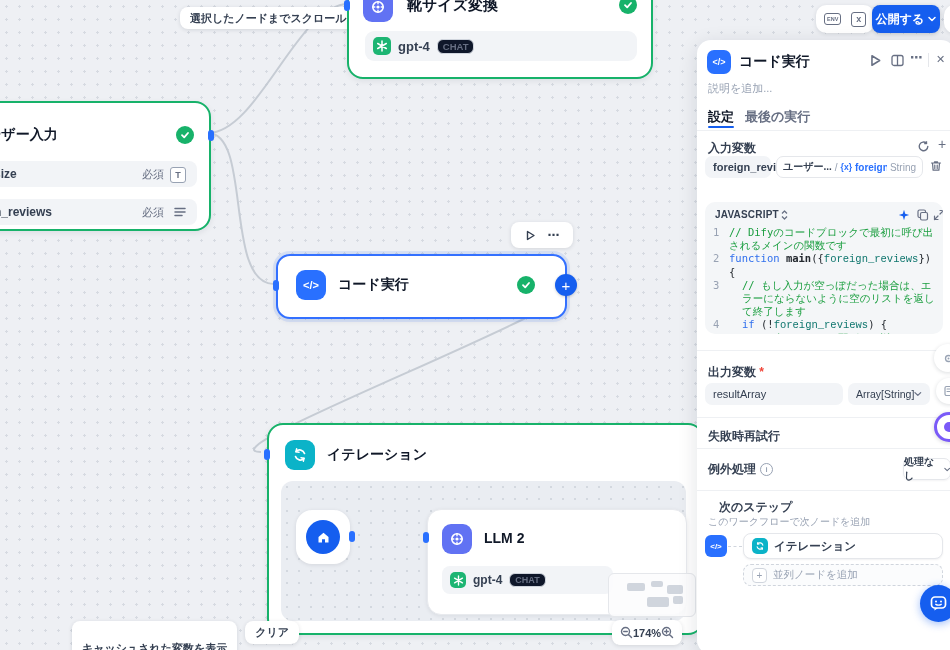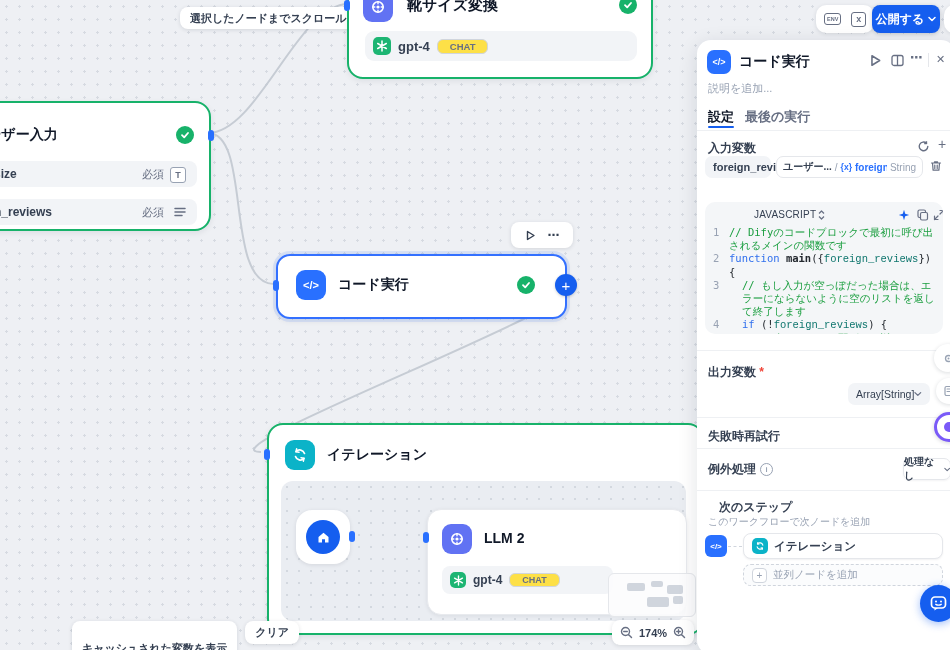--- a/index.html
+++ b/index.html
@@ -14,37 +14,37 @@
     box-shadow:0 2px 6px rgba(16,24,40,.08);}
   .b-green{border:2px solid #17b26a;}
   .b-blue{border:2px solid #3370ff;box-shadow:0 0 0 3px rgba(51,112,255,.12),0 2px 6px rgba(16,24,40,.08);}
   .nicon{position:absolute;width:30px;height:30px;border-radius:9px;display:flex;align-items:center;justify-content:center;color:#fff;font-weight:bold;}
   .ntitle{position:absolute;font-size:14px;font-weight:bold;color:#101828;white-space:nowrap;}
   .check{position:absolute;width:18px;height:18px;border-radius:50%;background:#17b26a;display:flex;align-items:center;justify-content:center;}
   .port{position:absolute;width:6px;height:11px;border-radius:3px;background:#2970ff;}
   .modelbar{position:absolute;background:#f2f4f7;border-radius:9px;display:flex;align-items:center;gap:7px;padding:0 8px;}
   .oai{width:18px;height:18px;border-radius:5px;background:#1db573;display:flex;align-items:center;justify-content:center;flex:none;}
   .mname{font-size:13px;font-weight:600;color:#354052;}
-  .chatbadge{font-size:9.5px;color:#676f83;background:#fde047;border:1px solid #d0d5dd;border-radius:6px;padding:1px 12px;font-weight:600;}
+  .chatbadge{font-size:9.5px;color:#676f83;background:#0f172a;border:1px solid #d0d5dd;border-radius:6px;padding:1px 5px;font-weight:600;}
   .fieldrow{position:absolute;background:#f2f4f7;border-radius:8px;height:26px;display:flex;align-items:center;}
   .fieldname{position:absolute;font-size:12px;font-weight:600;color:#354052;}
   .req{position:absolute;font-size:11px;color:#676f83;}
   .ticon{position:absolute;width:14px;height:14px;border:1.4px solid #98a2b3;border-radius:3px;color:#676f83;font-size:9px;font-weight:bold;display:flex;align-items:center;justify-content:center;background:#fff;}
   .pill{background:#fff;border-radius:8px;box-shadow:0 1px 4px rgba(16,24,40,.12);display:flex;align-items:center;}
   
   .panel{position:absolute;left:697px;top:40px;width:258px;height:614px;background:#fff;
     border-radius:14px;box-shadow:0 4px 20px rgba(16,24,40,.12);}
   .plabel{position:absolute;font-size:12px;font-weight:bold;color:#354052;}
   .pdivider{position:absolute;left:0;width:100%;height:1px;background:#eef0f3;}
   .ghosttxt{position:absolute;font-size:11px;color:#98a2b3;}
   .graybox{position:absolute;background:#f2f4f7;border-radius:7px;display:flex;align-items:center;font-size:11px;color:#354052;padding:0 8px;height:22px;box-sizing:border-box;}
   .hicon{color:#676f83;display:flex;align-items:center;justify-content:center;}
   
   .codeblk{position:absolute;left:8px;top:162px;width:238px;height:132px;background:#f4f6f8;border-radius:10px;overflow:hidden;}
-  .codehead{position:absolute;left:10px;top:7px;font-size:10px;font-weight:normal;color:#354052;letter-spacing:.2px;display:flex;align-items:center;gap:2px;margin-left:39px;}
+  .codehead{position:absolute;left:10px;top:7px;font-size:10px;font-weight:bold;color:#354052;letter-spacing:.2px;display:flex;align-items:center;gap:2px;}
   .codelines{position:absolute;left:8px;top:24px;right:3px;font-family:"DejaVu Sans Mono",monospace;font-size:10.5px;line-height:13px;}
   .code-line{display:flex;}
   .ln{flex:none;width:16px;color:#98a2b3;}
   .lc{white-space:pre-wrap;word-break:break-all;color:#24292f;}
   .ind1{padding-left:13px;} .ind2{padding-left:26px;}
   .tok-cm{color:#1a9e3f;} .tok-kw{color:#2f6fed;} .tok-vr{color:#0f766e;font-family:Liberation Mono, monospace;} .tok-fn{color:#24292f;font-weight:600;} .tok-pl{color:#24292f;}
   .toolbar-group{position:absolute;top:5px;height:28px;background:#fff;border-radius:10px;box-shadow:0 1px 4px rgba(16,24,40,.12);display:flex;align-items:center;padding:0 8px;gap:6px;box-sizing:border-box;}
   .keybadge{font-size:10px;color:#676f83;background:#f2f4f7;border-radius:4px;padding:1px 4px;font-weight:600;}
   .vdiv{width:1px;height:14px;background:#e5e7eb;}
 </style>
@@ -181,21 +181,21 @@
   </div>
 
   <div style="position:absolute;left:608px;top:573px;width:86px;height:42px;background:rgba(252,252,253,.9);border:1px solid #e5e7eb;border-radius:6px;">
     <div style="position:absolute;left:18px;top:9px;width:18px;height:8px;background:#d0d5dd;border-radius:2px;"></div>
     <div style="position:absolute;left:42px;top:7px;width:12px;height:6px;background:#d0d5dd;border-radius:2px;"></div>
     <div style="position:absolute;left:58px;top:11px;width:16px;height:9px;background:#d0d5dd;border-radius:2px;"></div>
     <div style="position:absolute;left:38px;top:23px;width:22px;height:10px;background:#d0d5dd;border-radius:2px;"></div>
     <div style="position:absolute;left:64px;top:22px;width:10px;height:8px;background:#d0d5dd;border-radius:2px;"></div>
   </div>
 
-  <div class="pill" style="position:absolute;left:612px;top:620px;height:25px;padding:0 8px;gap:6px;">
+  <div class="pill" style="position:absolute;left:612px;top:620px;height:25px;padding:0 8px;gap:0;">
     <span class="hicon">
         <svg width="13" height="13" viewBox="0 0 13 13">
           <circle cx="5.5" cy="5.5" r="4" fill="none" stroke="#676f83" stroke-width="1.4"></circle>
           <path d="M8.7 8.7 L11.5 11.5" stroke="#676f83" stroke-width="1.4" stroke-linecap="round"></path>
           <path d="M3.7 5.5h3.6" stroke="#676f83" stroke-width="1.3" stroke-linecap="round"></path>
         </svg>
       </span>
     <span style="font-size:11px;font-weight:600;color:#354052;">174%</span>
     <span class="hicon">
         <svg width="13" height="13" viewBox="0 0 13 13">
@@ -323,20 +323,21 @@
           </div>
         </div>
     </div>
 
     <div class="pdivider" style="top:310px;"></div>
 
     <div class="plabel" style="left:11px;top:324px;">
       <span>出力変数</span>
       <span style="color:#f04438;">*</span>
     </div>
+    <div class="graybox" style="left:8px;top:343px;width:138px;">resultArray</div>
     <div class="graybox" style="left:151px;top:343px;width:82px;justify-content:space-between;">
       <span style="font-size:10.5px;">Array[String]</span>
       <svg width="8" height="6" viewBox="0 0 8 6">
           <path d="M1 1.5 L4 4.5 L7 1.5" fill="none" stroke="#676f83" stroke-width="1.3" stroke-linecap="round" stroke-linejoin="round"></path>
         </svg>
     </div>
 
     <div class="pdivider" style="top:377px;"></div>
     <div class="plabel" style="left:11px;top:388px;">失敗時再試行</div>
     <div class="pdivider" style="top:408px;"></div>

